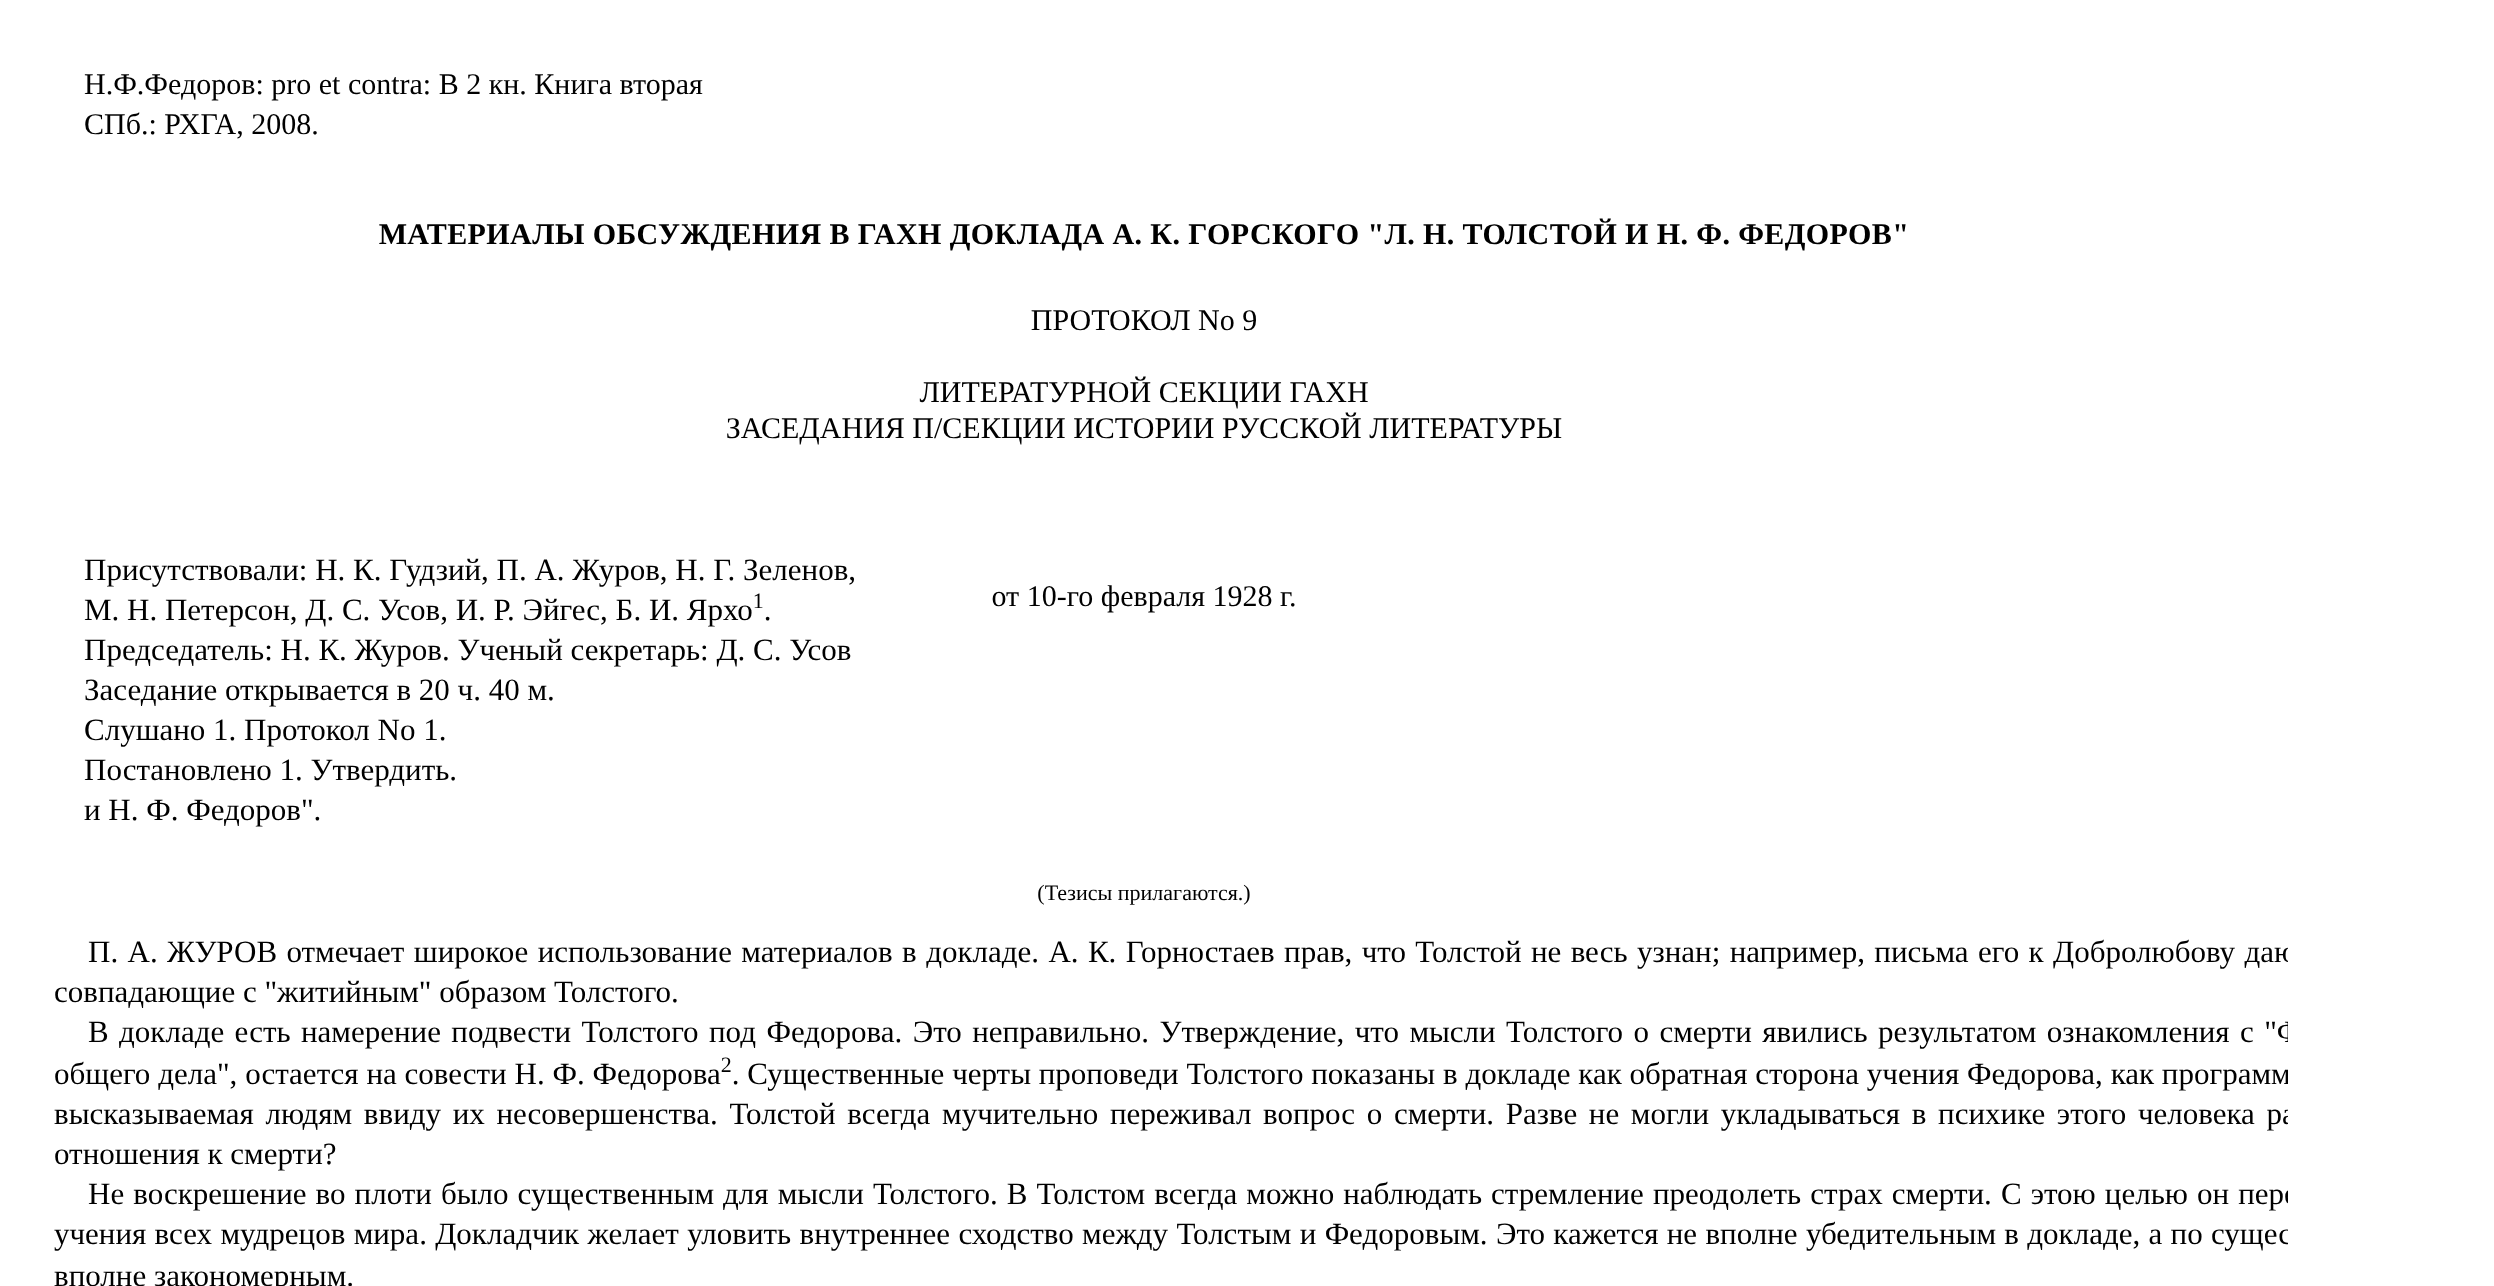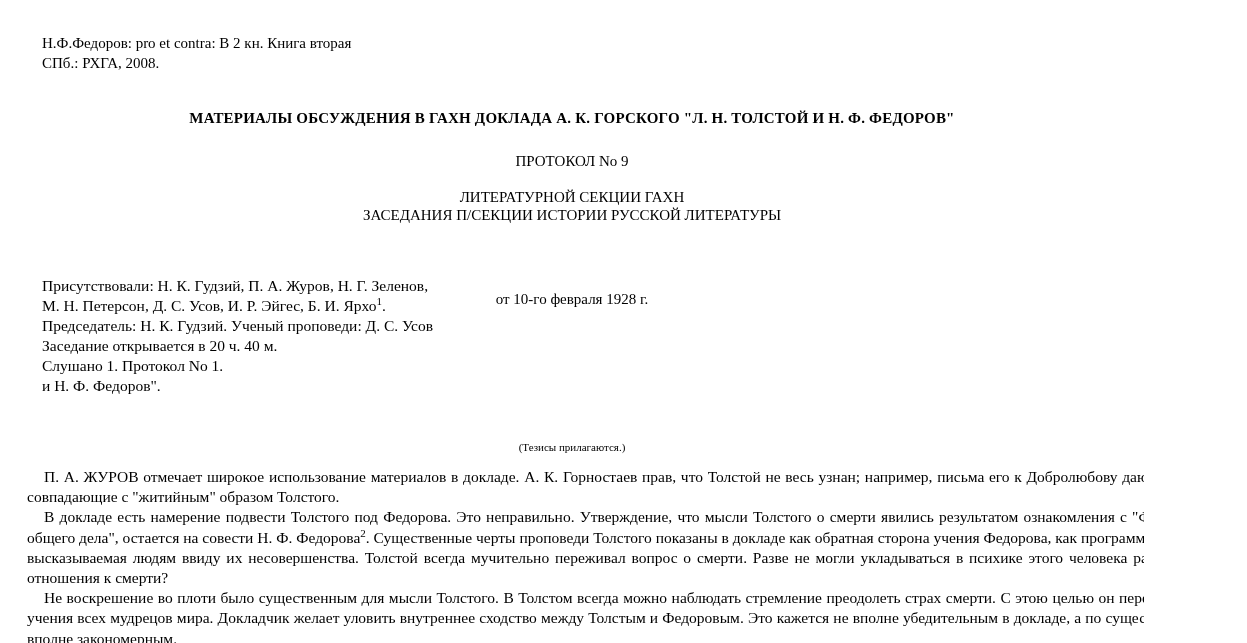--- a/index.html
+++ b/index.html
@@ -78,23 +78,24 @@
   <div class="center session">
     <div>ЛИТЕРАТУРНОЙ СЕКЦИИ ГАХН</div>
     <div>ЗАСЕДАНИЯ П/СЕКЦИИ ИСТОРИИ РУССКОЙ ЛИТЕРАТУРЫ</div>
   </div>
 
   <div class="center date">от 10-го февраля 1928 г.</div>
 
   <div class="attendees">
     <div>Присутствовали: Н. К. Гудзий, П. А. Журов, Н. Г. Зеленов,</div>
     <div><span>М. Н. Петерсон, Д. С. Усов, И. Р. Эйгес, Б. И. Ярхо</span><sup>1</sup><span>.</span></div>
-    <div>Председатель: Н. К. Гудзий. Ученый проповеди: Д. С. Усов</div>
+    <div>Председатель: Н. К. Журов. Ученый секретарь: Д. С. Усов</div>
     <div>Заседание открывается в 20 ч. 40 м.</div>
     <div>Слушано 1. Протокол No 1.</div>
+    <div>Постановлено 1. Утвердить.</div>
     <div>и Н. Ф. Федоров".</div>
   </div>
 
   <div class="center theses">(Тезисы прилагаются.)</div>
 
   <div class="bodytext">
     <p>П. А. ЖУРОВ отмечает широкое использование материалов в докладе. А. К. Горностаев прав, что Толстой не весь узнан; например, письма его к Добролюбову дают черты, не совпадающие с "житийным" образом Толстого.</p>
     <p><span>В докладе есть намерение подвести Толстого под Федорова. Это неправильно. Утверждение, что мысли Толстого о смерти явились результатом ознакомления с "Философией общего дела", остается на совести Н. Ф. Федорова</span><sup>2</sup><span>. Существенные черты проповеди Толстого показаны в докладе как обратная сторона учения Федорова, как программа-минимум, высказываемая людям ввиду их несовершенства. Толстой всегда мучительно переживал вопрос о смерти. Разве не могли укладываться в психике этого человека разные грани отношения к смерти?</span></p>
     <p><span>Не воскрешение во плоти было существенным для мысли Толстого. В Толстом всегда можно наблюдать стремление </span><span class="ital">преодолеть</span><span> страх смерти. С этою целью он пересматривает учения всех мудрецов мира. Докладчик желает уловить внутреннее сходство между Толстым и Федоровым. Это кажется не вполне убедительным в докладе, а по существу даже не вполне закономерным.</span></p>
   </div>

